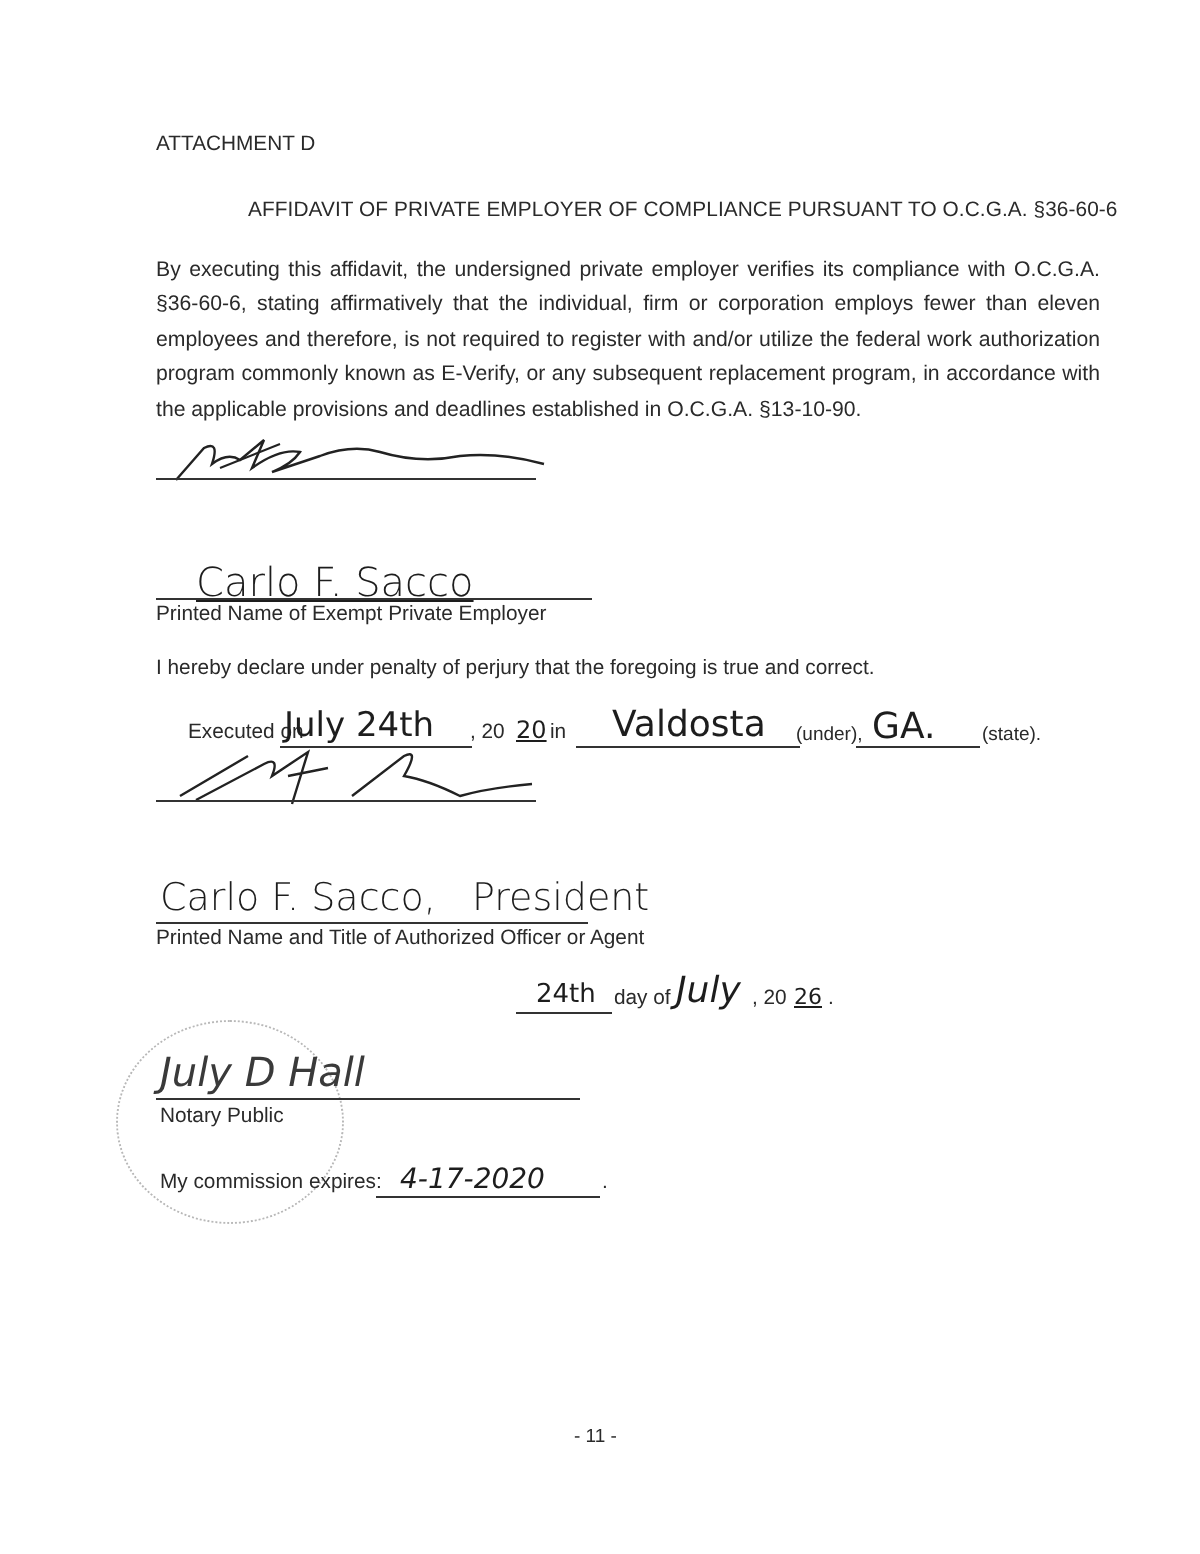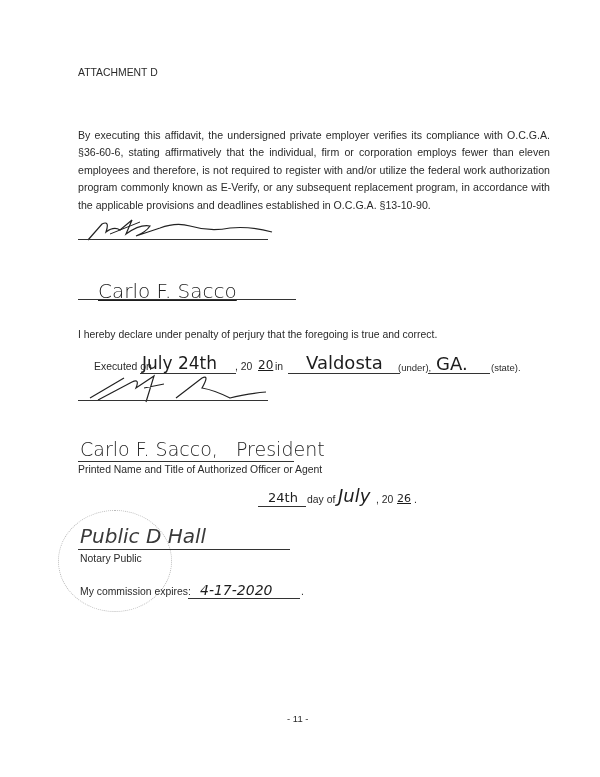--- a/index.html
+++ b/index.html
@@ -27,33 +27,35 @@
     border: 1px dotted #b8b8b8; border-radius: 50%;
   }
 </style>
 </head>
 <body>
 
 <div class="page">
 
   <div class="abs small" style="left:78px; top:67px;">ATTACHMENT D</div>
 
+  <div class="abs heading" style="left:124px; top:100px;">AFFIDAVIT OF PRIVATE EMPLOYER OF COMPLIANCE PURSUANT TO O.C.G.A. §36-60-6</div>
 
   <div class="para">By executing this affidavit, the undersigned private employer verifies its compliance with O.C.G.A. §36-60-6, stating affirmatively that the individual, firm or corporation employs fewer than eleven employees and therefore, is not required to register with and/or utilize the federal work authorization program commonly known as E-Verify, or any subsequent replacement program, in accordance with the applicable provisions and deadlines established in O.C.G.A. §13-10-90.</div>
 
   <div class="abs sig" style="left:80px; top:218px;">
     <svg width="200" height="24" viewBox="0 0 200 24">
       <path d="M8 22 L22 6 Q30 2 26 14 Q34 8 40 12 L52 2 L46 16 Q60 6 70 8 Q66 14 56 18 L80 10 Q96 4 110 8 Q130 14 150 10 Q170 8 192 14" fill="none" stroke="#222" stroke-width="1.2"></path>
       <path d="M30 16 L60 4" fill="none" stroke="#222" stroke-width="1"></path>
     </svg>
   </div>
   <div class="line" style="left:78px; top:239px; width:190px;"></div>
 
   <div class="abs hand" style="left:98px; top:279px; font-size:20px;text-decoration:underline;">Carlo F. Sacco</div>
   <div class="line" style="left:78px; top:299px; width:218px;"></div>
+  <div class="abs small" style="left:78px; top:302px;">Printed Name of Exempt Private Employer</div>
 
   <div class="abs small" style="left:78px; top:329px;">I hereby declare under penalty of perjury that the foregoing is true and correct.</div>
 
   <div class="abs small" style="left:78px; top:361px;margin-left:16px;">Executed on</div>
   <div class="line" style="left:140px; top:373px; width:96px;"></div>
   <div class="fill" style="left:142px; top:353px; font-size:17px;">July 24th</div>
   <div class="abs small" style="left:235px; top:361px;">, 20</div>
   <div class="fill" style="left:258px; top:358px; font-size:12px; text-decoration:underline;">20</div>
   <div class="abs small" style="left:275px; top:361px;">in</div>
   <div class="line" style="left:288px; top:373px; width:112px;"></div>
@@ -77,21 +79,21 @@
   <div class="line" style="left:258px; top:506px; width:48px;"></div>
   <div class="fill" style="left:268px; top:490px; font-size:13px;">24th</div>
   <div class="abs small" style="left:307px; top:494px;">day of</div>
   <div class="fill" style="left:338px; top:485px; font-size:18px; font-style:italic;">July</div>
   <div class="abs small" style="left:376px; top:494px;">, 20</div>
   <div class="fill" style="left:397px; top:492px; font-size:11px; text-decoration:underline;">26</div>
   <div class="abs small" style="left:414px; top:494px;">.</div>
 
   <div class="seal"></div>
 
-  <div class="fill" style="left:80px; top:524px; font-size:20px; font-style:italic; color:#3a3a3a;">Public D Hall</div>
+  <div class="fill" style="left:80px; top:524px; font-size:20px; font-style:italic; color:#3a3a3a;">July D Hall</div>
   <div class="line" style="left:78px; top:549px; width:212px;"></div>
   <div class="abs small" style="left:80px; top:553px;">Notary Public</div>
 
   <div class="abs small" style="left:80px; top:586px;">My commission expires:</div>
   <div class="line" style="left:188px; top:598px; width:112px;"></div>
   <div class="fill" style="left:200px; top:582px; font-size:14px; font-style:italic;">4-17-2020</div>
   <div class="abs small" style="left:301px; top:586px;">.</div>
 
   <div class="abs small" style="left:287px; top:713px; font-size:9.5px;">- 11 -</div>
 

